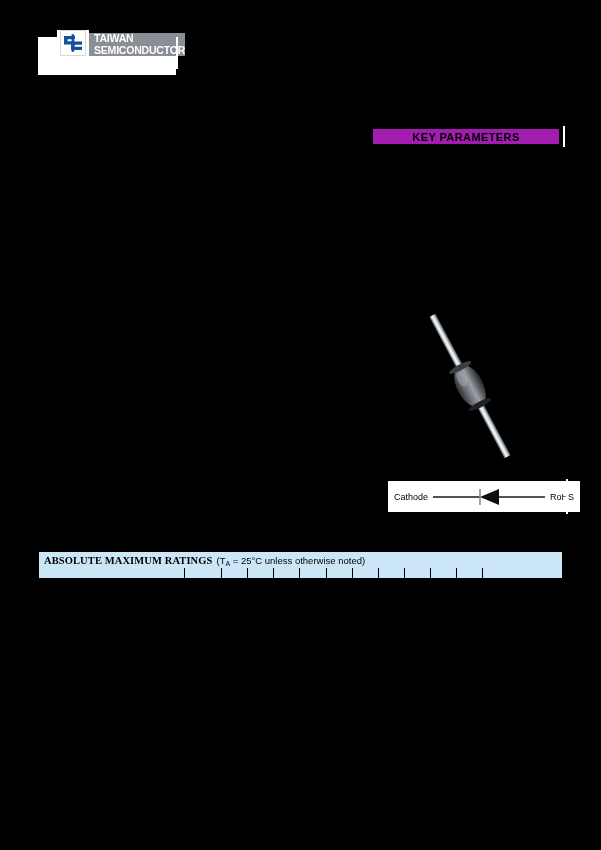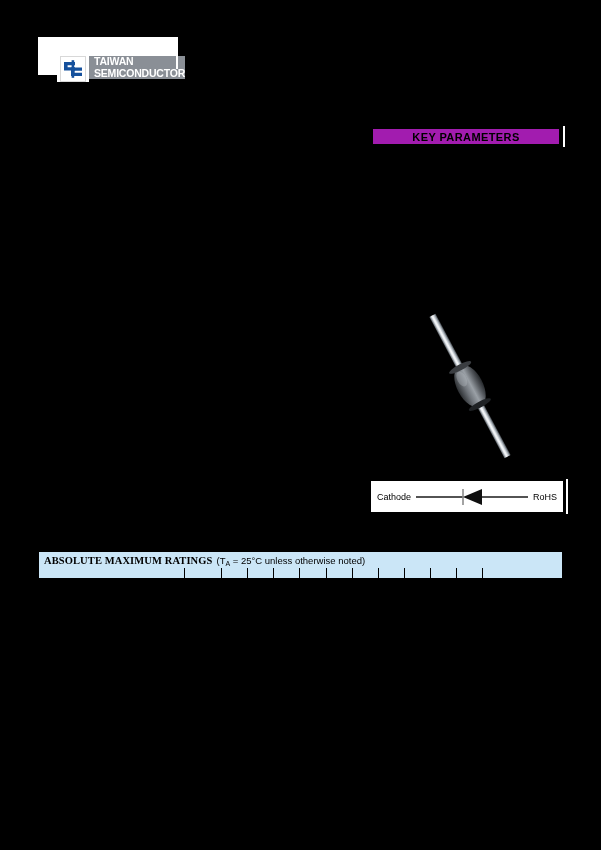--- a/index.html
+++ b/index.html
@@ -24,21 +24,21 @@
 
   
   .logo-box {
     position: absolute;
     left: 38px;
     top: 37px;
     width: 138px;
     height: 32px;
     background: #ffffff;
     display: flex;
-    align-items: flex-start;
+    align-items: flex-end;
     box-sizing: border-box;
     padding: 19px;
   }
   .logo-mark {
     width: 32px;
     flex: 0 0 32px;
     background: #ffffff;
     display: flex;
     align-items: center;
     justify-content: center;
@@ -184,21 +184,21 @@
     width: 116px;
     height: 148px;
     background: #000000;
     overflow: hidden;
   }
   .product-photo svg { display: block; }
 
   
   .polarity {
     position: absolute;
-    left: 371px;
+    left: 388px;
     top: 481px;
     width: 192px;
     height: 31px;
     background: #ffffff;
     display: flex;
     align-items: center;
     box-sizing: border-box;
     padding: 0 6px;
   }
   .polarity .lbl {

